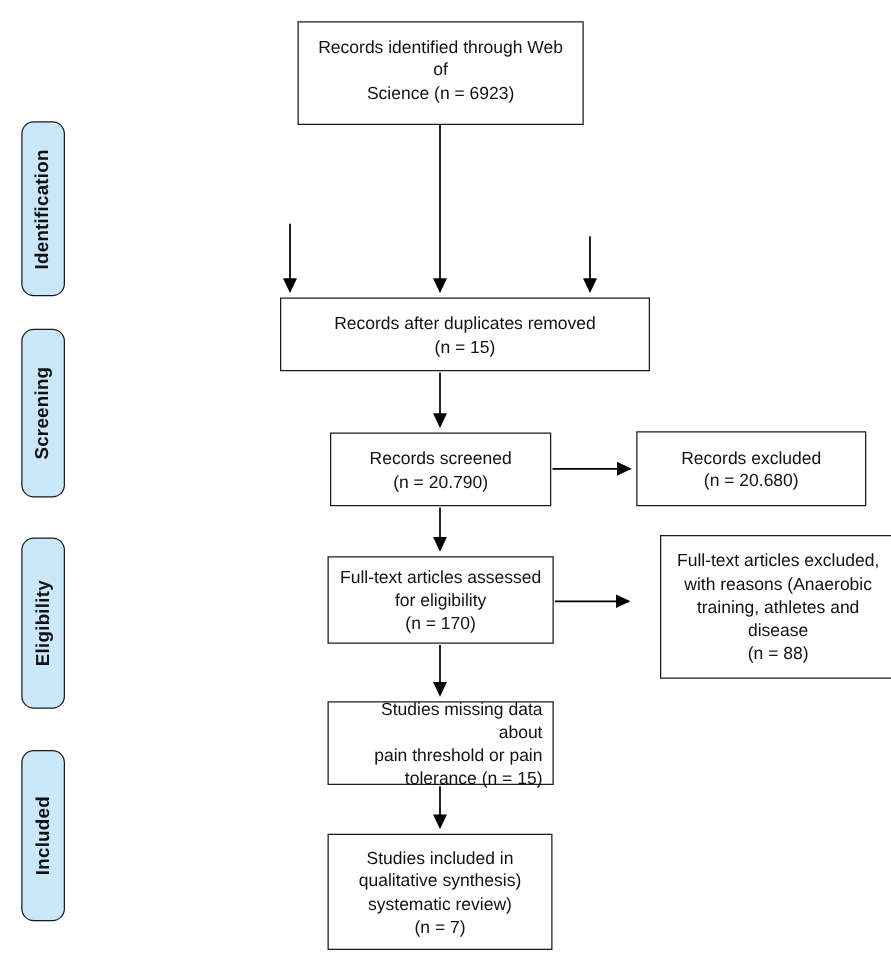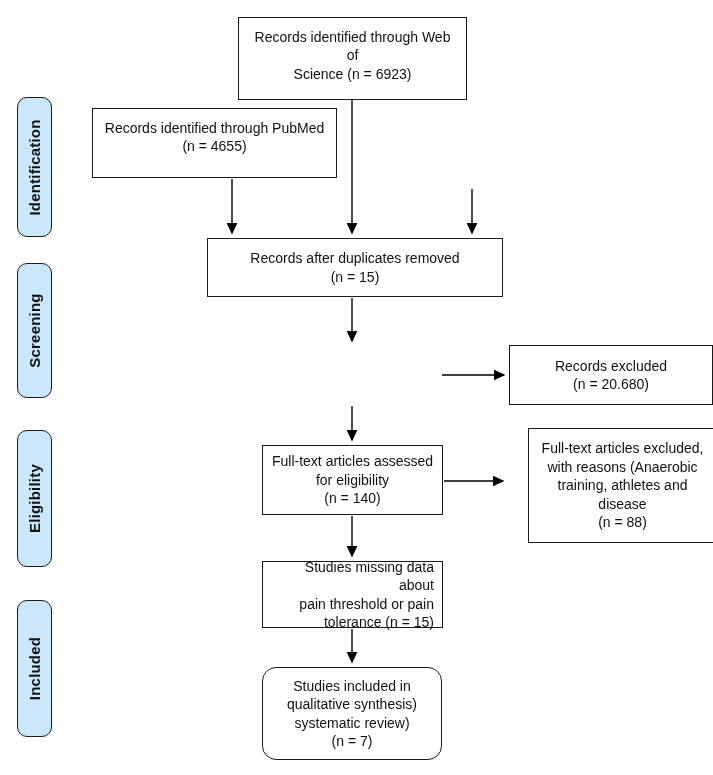--- a/index.html
+++ b/index.html
@@ -89,57 +89,57 @@
   </div>
   <div class="stage-label" style="left:17px; top:600px; width:35px; height:137px;">
     <span class="v-text">Included</span>
   </div>
 
   <div class="flow-box top-align" style="left:238px; top:17px; width:229px; height:83px;">
     <span class="box-text">Records identified through Web of
 Science (n = 6923)</span>
   </div>
 
-  <div class="flow-box top-align" style="left:92px; top:108px; width:245px; height:70px;">
-    <span class="box-text">Records identified through PubMed
-(n = 4655)</span>
-  </div>
 
 
-  <div class="flow-box" style="left:207px; top:238px; width:296px; height:59px;">
+  <div class="flow-box" style="left:224px; top:238px; width:296px; height:59px;">
     <span class="box-text">Records after duplicates removed
 (n = 15)</span>
   </div>
 
+  <div class="flow-box" style="left:264px; top:346px; width:177px; height:59px;">
+    <span class="box-text">Records screened
+(n = 20.790)</span>
+  </div>
 
-  <div class="flow-box" style="left:509px; top:345px; width:204px; height:60px;">
+  <div class="flow-box" style="left:509px; top:345px; width:184px; height:60px;">
     <span class="box-text">Records excluded
 (n = 20.680)</span>
   </div>
 
   <div class="flow-box" style="left:262px; top:445px; width:181px; height:70px;">
     <span class="box-text">Full-text articles assessed
 for eligibility
-(n = 140)</span>
+(n = 170)</span>
   </div>
 
   <div class="flow-box" style="left:528px; top:428px; width:189px; height:115px;">
     <span class="box-text">Full-text articles excluded,
 with reasons (Anaerobic
 training, athletes and
 disease
 (n = 88)</span>
   </div>
 
   <div class="flow-box" style="left:262px; top:561px; width:181px; height:67px;text-align:right;">
     <span class="box-text">Studies missing data about
 pain threshold or pain
 tolerance (n = 15)</span>
   </div>
 
-  <div class="flow-box" style="left:262px; top:667px; width:180px; height:93px;border-radius:14px;">
+  <div class="flow-box" style="left:262px; top:667px; width:180px; height:93px;">
     <span class="box-text">Studies included in
 qualitative synthesis)
 systematic review)
 (n = 7)</span>
   </div>
 
 </div>
 
 </body></html>

